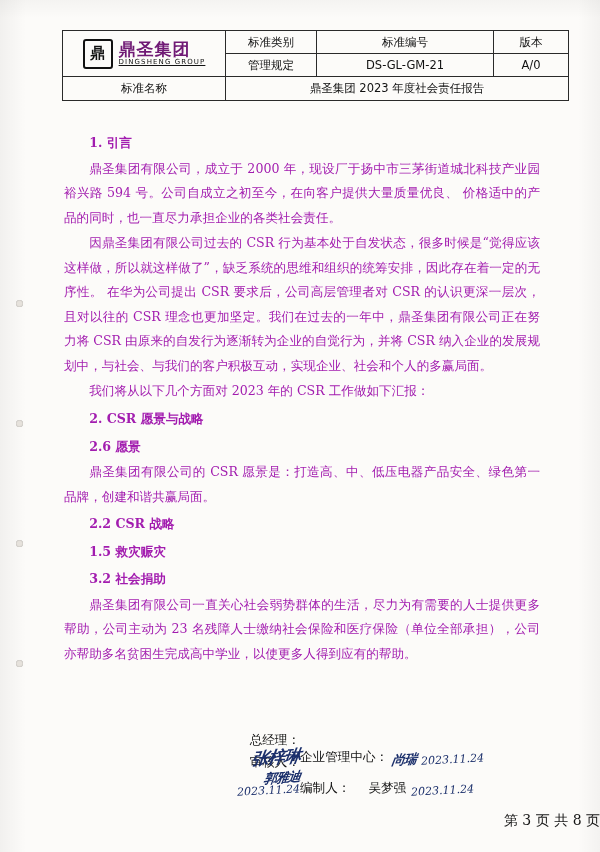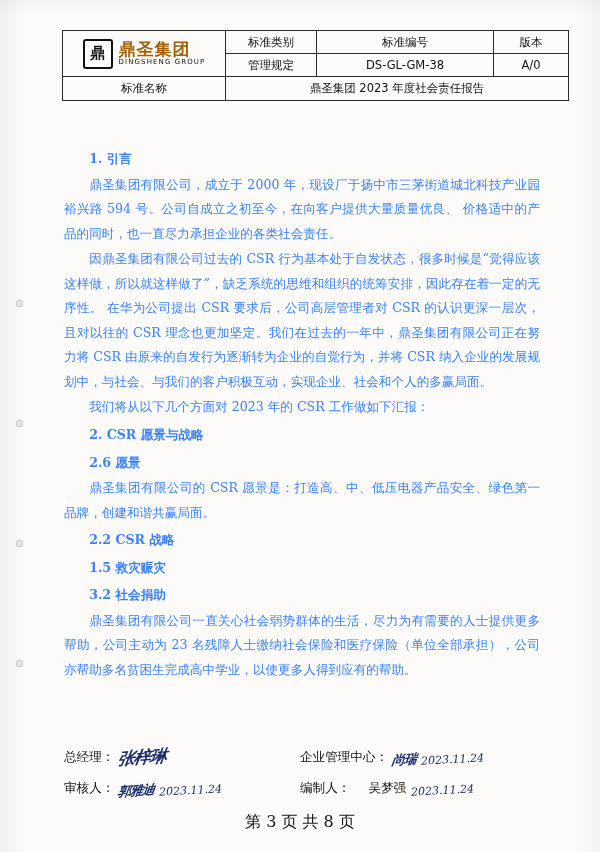--- a/index.html
+++ b/index.html
@@ -87,46 +87,46 @@
     font-weight: bold;
     line-height: 1;
     color: #111;
     font-family: "DejaVu Sans", sans-serif;
   }
   .logo-text { text-align: left; line-height: 1.05; }
   .logo-cn {
     font-size: 17px;
     font-weight: bold;
     letter-spacing: 1px;
-    color: #a16207;
+    color: #701a75;
     font-family: Liberation Sans, sans-serif;
   }
   .logo-en {
     font-size: 7px;
     letter-spacing: 1.1px;
     color: #111;
     font-family: "DejaVu Sans", "Liberation Sans", sans-serif;
+    text-decoration: underline;
   }
   .hcol-label { width: 86px; }
   .hcol-num { width: 172px; }
   .hcol-ver { width: 70px; }
   .row-h { height: 23px; }
   .title-cell { font-size: 12px; margin-top: 16px; }
 
   
   .body {
     position: absolute;
     left: 64px;
     top: 128px;
     width: 476px;
     font-size: 12.6px;
     line-height: 1.95;
-    color: #3b82f6;
+    color: #a21caf;
     text-align: justify;
-    margin-top: 16px;
   }
   .para {
     margin: 0 0 1px 0;
     text-indent: 2em;
   }
   .head {
     margin: 3px 0 1px 0;
     text-indent: 2em;
     font-weight: bold;
   }
@@ -138,21 +138,21 @@
     top: 735px;
     width: 476px;
     font-size: 12.6px;
     color: #141414;
   }
   .sig-row {
     display: flex;
     align-items: flex-end;
     height: 31px;
   }
-  .sig-left { width: 236px; display: flex; align-items: flex-end; }
+  .sig-left { width: 236px; display: flex; align-items: flex-end; flex-direction: column; }
   .sig-right { flex: 1; display: flex; align-items: flex-end; }
   .sig-label { white-space: nowrap; }
   .handwriting {
     font-family: "DejaVu Serif", "Liberation Serif", serif;
     font-style: italic;
     font-weight: bold;
     color: #1b2f6b;
     font-size: 17px;
     transform: skewX(-12deg) rotate(-4deg);
     margin-left: 4px;
@@ -172,22 +172,22 @@
   .hw-small {
     font-size: 13px;
   }
 
   
   .footer {
     position: absolute;
     left: 0;
     right: 0;
     top: 812px;
-    text-align: center;
-    font-size: 16px;
+    text-align: right;
+    font-size: 14px;
     color: #141414;
   }
 </style>
 </head>
 <body>
 
 <div class="page">
   <div class="scan-shade"></div>
 
   <div class="punch p1"></div>
@@ -206,21 +206,21 @@
             <span class="logo-en" style="display:block">DINGSHENG GROUP</span>
           </span>
         </div>
       </td>
       <td class="hcol-label">标准类别</td>
       <td class="hcol-num">标准编号</td>
       <td class="hcol-ver">版本</td>
     </tr>
     <tr class="row-h">
       <td>管理规定</td>
-      <td>DS-GL-GM-38</td>
+      <td>DS-GL-GM-21</td>
       <td>A/0</td>
     </tr>
     <tr class="row-h">
       <td class="logo-cell">标准名称</td>
       <td class="title-cell" colspan="3">鼎圣集团 2023 年度社会责任报告</td>
     </tr>
   </tbody>
     </table>
 
   <div class="body" id="doc-body">

